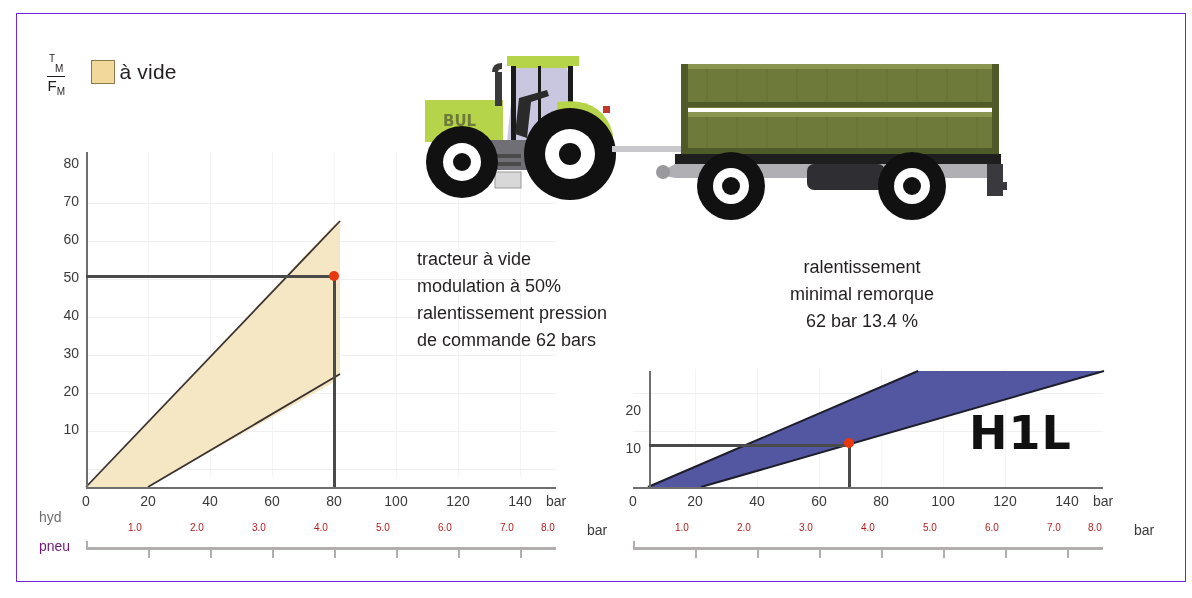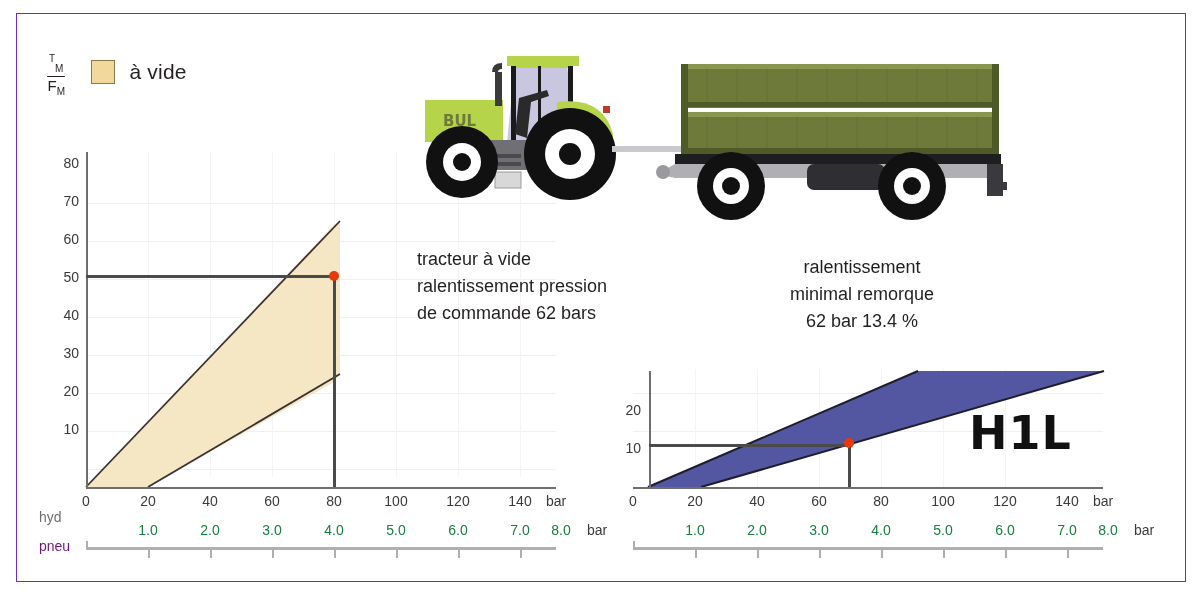--- a/index.html
+++ b/index.html
@@ -12,41 +12,41 @@
 
   
   #legend{position:absolute;left:30px;top:40px;display:flex;align-items:flex-start;}
   .frac{font-size:15px;color:#231f20;line-height:1.05;text-align:center;margin-right:26px;}
   .frac .num{display:block;border-bottom:1.4px solid #231f20;padding:0 2px 1px;}
   .frac .den{display:block;padding-top:1px;}
   .frac sub{font-size:10px;}
   .sup{font-size:10px;vertical-align:super;}
   #legend-entry{display:flex;align-items:center;margin-top:6px;}
   #legend-swatch{width:22px;height:22px;background:#f2d89b;border:1.5px solid #8c7a4e;}
-  #legend-label{margin-left:14px;font-size:21px;color:#231f20;letter-spacing:.2px;}
+  #legend-label{margin-left:4px;font-size:21px;color:#231f20;letter-spacing:.2px;}
 
   
   .chart{position:absolute;}
   .axis-v{position:absolute;background:#6e6e6e;width:2px;}
   .axis-h{position:absolute;background:#6e6e6e;height:2px;}
   .gridline{position:absolute;background:#f0f0f2;height:1px;}
   .ylab{position:absolute;font-size:14px;color:#3a3a3a;text-align:right;width:34px;}
   .xlab{position:absolute;font-size:14px;color:#3a3a3a;text-align:center;width:40px;}
   .axis-name{position:absolute;font-size:14px;color:#6f6f6f;}
   .unit{position:absolute;font-size:14px;color:#3a3a3a;}
 
   .marker-line-h{position:absolute;background:#4a4a4a;height:2.5px;}
   .marker-line-v{position:absolute;background:#4a4a4a;width:2.5px;}
   .dot{position:absolute;width:10px;height:10px;border-radius:50%;background:#e8380d;}
 
   .ruler-bar{position:absolute;background:#b3aeae;height:3px;}
   .ruler-cap{position:absolute;background:#b3aeae;width:2px;height:9px;}
   .ruler-tick{position:absolute;background:#b3aeae;width:2px;height:8px;}
   .ruler-name{position:absolute;font-size:14px;color:#701a75;}
-  .ruler-lab{position:absolute;font-size:14px;color:#15803d;text-align:center;width:40px;}
+  .ruler-lab{position:absolute;font-size:10px;color:#b91c1c;width:40px;}
 
   
   #vehicles{position:absolute;left:390px;top:28px;width:600px;height:180px;}
   #caption-tractor{position:absolute;left:400px;top:232px;width:300px;text-align:left;
      font-size:18px;line-height:1.5;color:#231f20;}
   #caption-trailer{position:absolute;left:715px;top:240px;width:260px;text-align:center;
      font-size:18px;line-height:1.5;color:#231f20;}
 
   #model-label{position:absolute;left:952px;top:392px;font-size:46px;font-weight:bold;
      color:#111;letter-spacing:1px;font-family:"DejaVu Sans",sans-serif;}
@@ -295,20 +295,21 @@
       <circle cx="324" cy="144" r="18" fill="#fff"></circle>
       <circle cx="324" cy="144" r="9" fill="#111"></circle>
       <circle cx="505" cy="144" r="34" fill="#111"></circle>
       <circle cx="505" cy="144" r="18" fill="#fff"></circle>
       <circle cx="505" cy="144" r="9" fill="#111"></circle>
     </g>
   </svg>
 
   <div id="caption-tractor">
     <div>tracteur à vide</div>
+    <div>modulation à 50%</div>
     <div>ralentissement pression</div>
     <div>de commande 62 bars</div>
   </div>
 
   <div id="caption-trailer">
     <div>ralentissement</div>
     <div>minimal remorque</div>
     <div>62 bar 13.4 %</div>
   </div>
 

